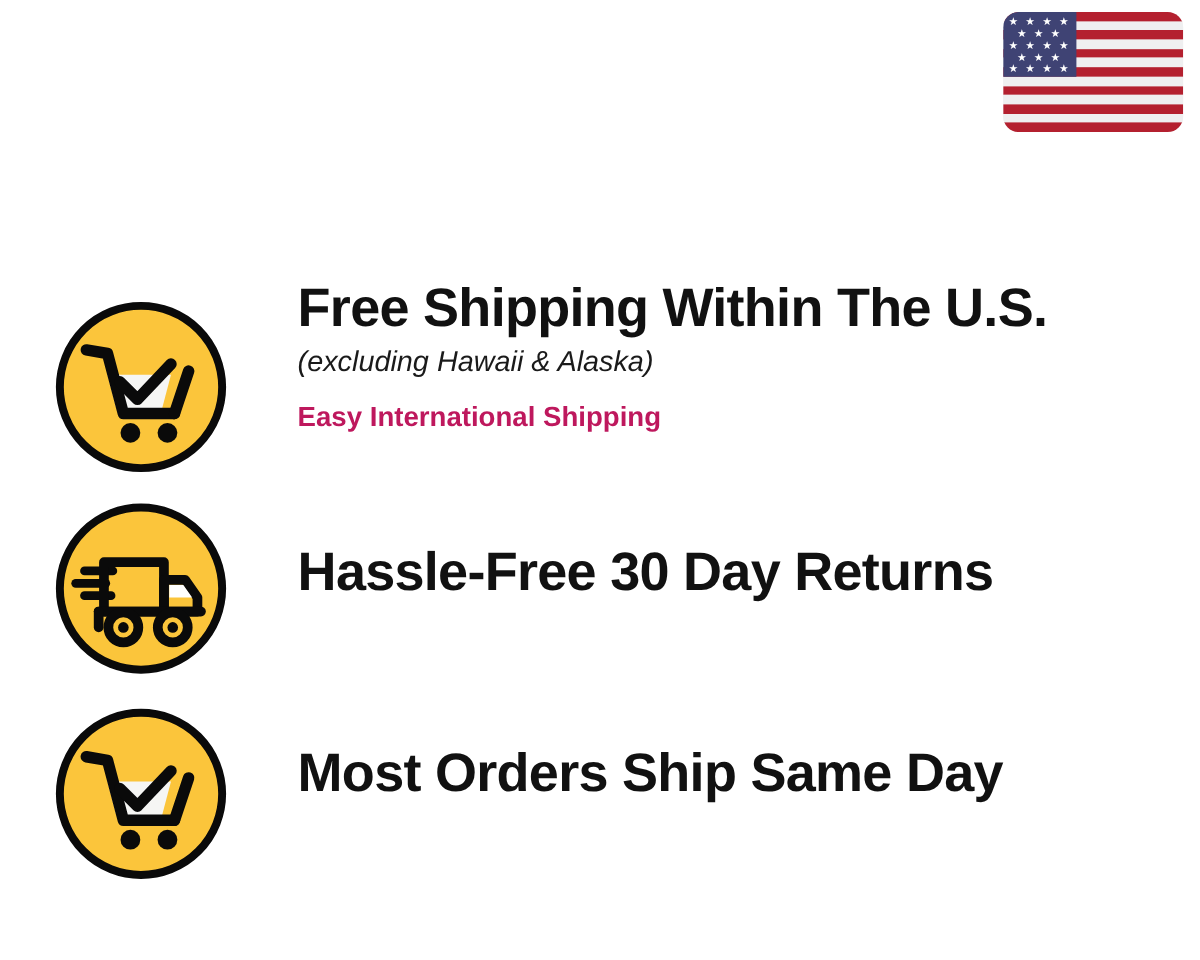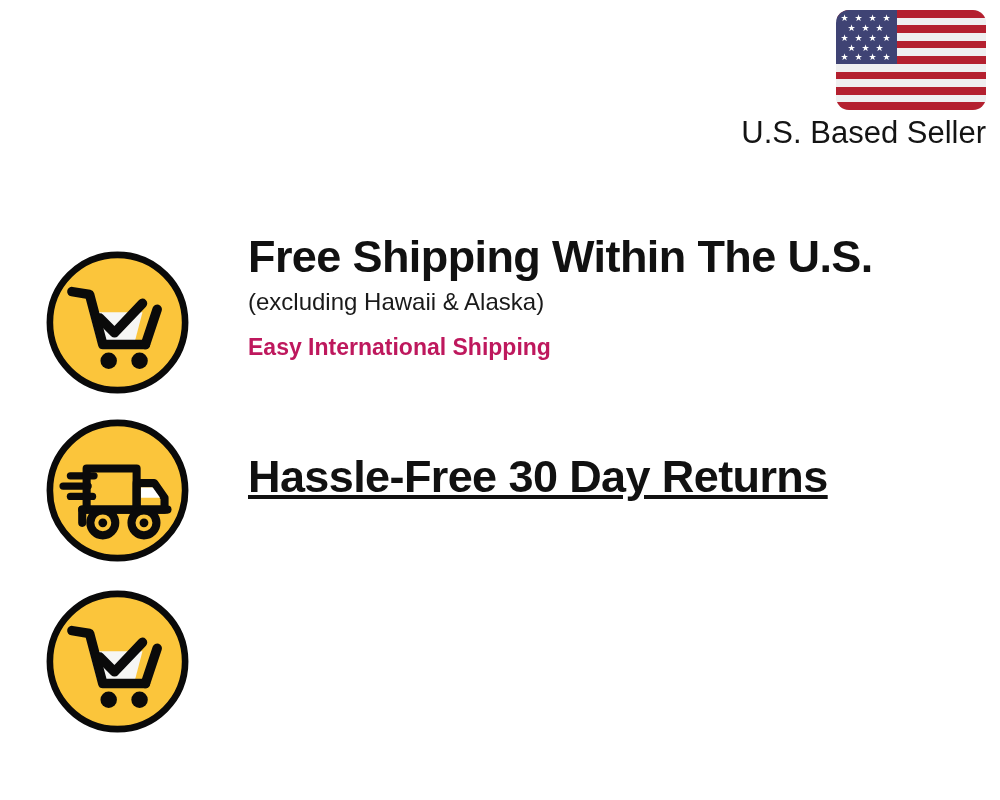--- a/index.html
+++ b/index.html
@@ -132,21 +132,21 @@
     top: 225px;
     width: 963px;
   }
   .feature-row {
     position: relative;
     width: 1000px;
     display: flex;
     align-items: flex-start;
   }
   .feature-row.row-1 { height: 172px; }
-  .feature-row.row-2 { height: 171px; text-decoration: underline; }
+  .feature-row.row-2 { height: 171px; }
   .feature-row.row-3 { height: 175px; }
 
   .icon-badge {
     position: relative;
     flex: 0 0 auto;
     margin-left: 44px;
     width: 147px;
     height: 147px;
   }
   .feature-row.row-1 .icon-badge { margin-top: 24px; }
@@ -173,20 +173,21 @@
     white-space: nowrap;
   }
   .feature-sub {
     font-family: "Liberation Sans", sans-serif;
     font-weight: normal;
     font-size: 24px;
     line-height: 31px;
     color: #1a1a1a;
     margin-top: 3px;
     white-space: nowrap;
+    font-style: italic;
   }
   .feature-sub-strong {
     font-family: "Liberation Sans", sans-serif;
     font-weight: bold;
     font-size: 23px;
     line-height: 30px;
     color: #be185d;
     margin-top: 15px;
     white-space: nowrap;
   }
@@ -240,21 +241,20 @@
         <span class="star" style="left:11px; top:34px;">★</span>
         <span class="star" style="left:25px; top:34px;">★</span>
         <span class="star" style="left:39px; top:34px;">★</span>
 
         <span class="star" style="left:4px;  top:43px;">★</span>
         <span class="star" style="left:18px; top:43px;">★</span>
         <span class="star" style="left:32px; top:43px;">★</span>
         <span class="star" style="left:46px; top:43px;">★</span>
       </div>
     </div>
-    <span class="seller-text">U.S. Based Seller</span>
   </div>
 
 </div>
 
 <div class="features">
 
   <div class="feature-row row-1">
     <div class="icon-badge">
       <svg viewBox="0 0 100 100" xmlns="http://www.w3.org/2000/svg">
         <circle cx="50" cy="50" r="46" fill="#fbc53b" stroke="#0a0a0a" stroke-width="4.5"></circle>
@@ -306,15 +306,18 @@
       <svg viewBox="0 0 100 100" xmlns="http://www.w3.org/2000/svg">
         <circle cx="50" cy="50" r="46" fill="#fbc53b" stroke="#0a0a0a" stroke-width="4.5"></circle>
         <path d="M31 43 H67 L62 62 H36 Z" fill="#f6f6f4"></path>
         <path d="M19 29 L31 31 L40 65 H69" fill="none" stroke="#0a0a0a" stroke-width="6.5" stroke-linecap="round" stroke-linejoin="round"></path>
         <path d="M69 65 L77 41" fill="none" stroke="#0a0a0a" stroke-width="6.5" stroke-linecap="round" stroke-linejoin="round"></path>
         <path d="M38 47 L48 57 L67 37" fill="none" stroke="#0a0a0a" stroke-width="6.5" stroke-linecap="round" stroke-linejoin="round"></path>
         <circle cx="44" cy="76" r="5.6" fill="#0a0a0a"></circle>
         <circle cx="65" cy="76" r="5.6" fill="#0a0a0a"></circle>
       </svg>
     </div>
+    <div class="feature-copy">
+      <div class="feature-title">Most Orders Ship Same Day</div>
+    </div>
   </div>
 
 </div>
 
 </body></html>

